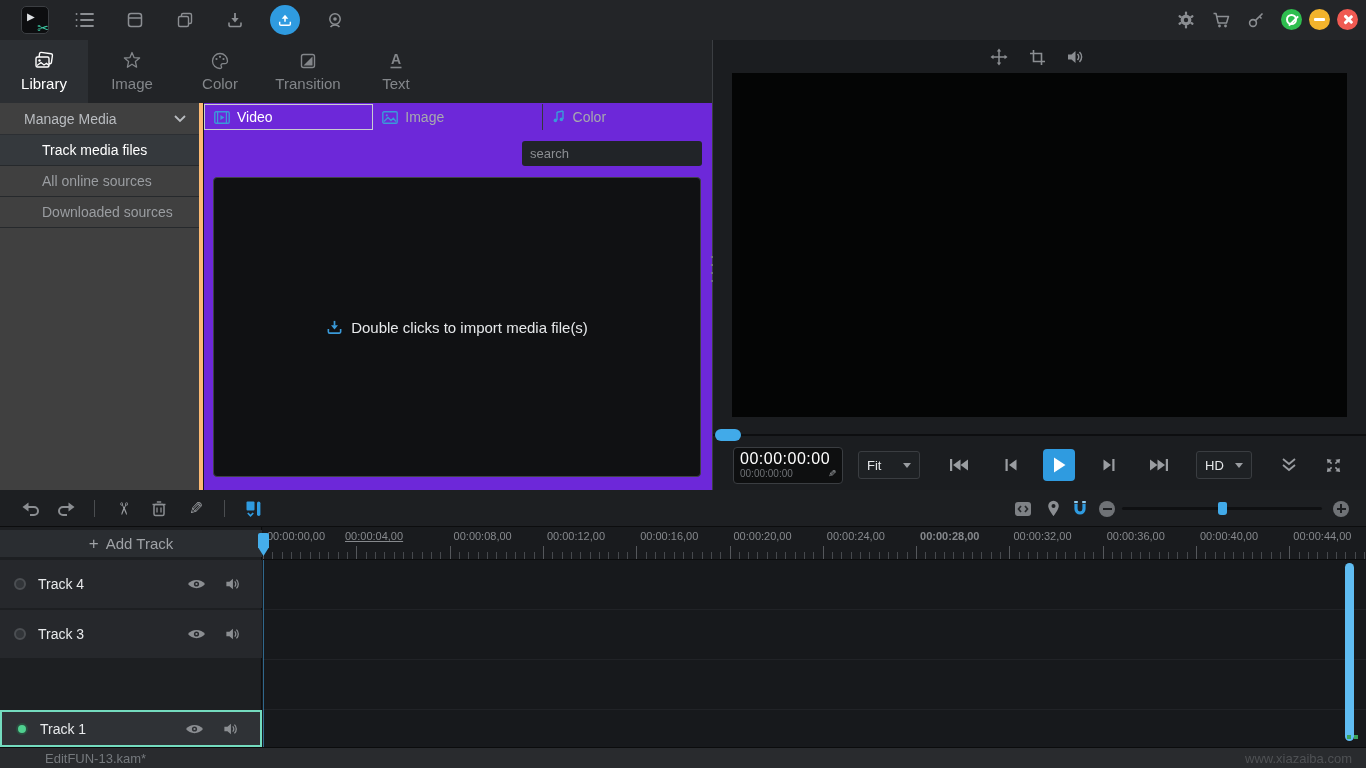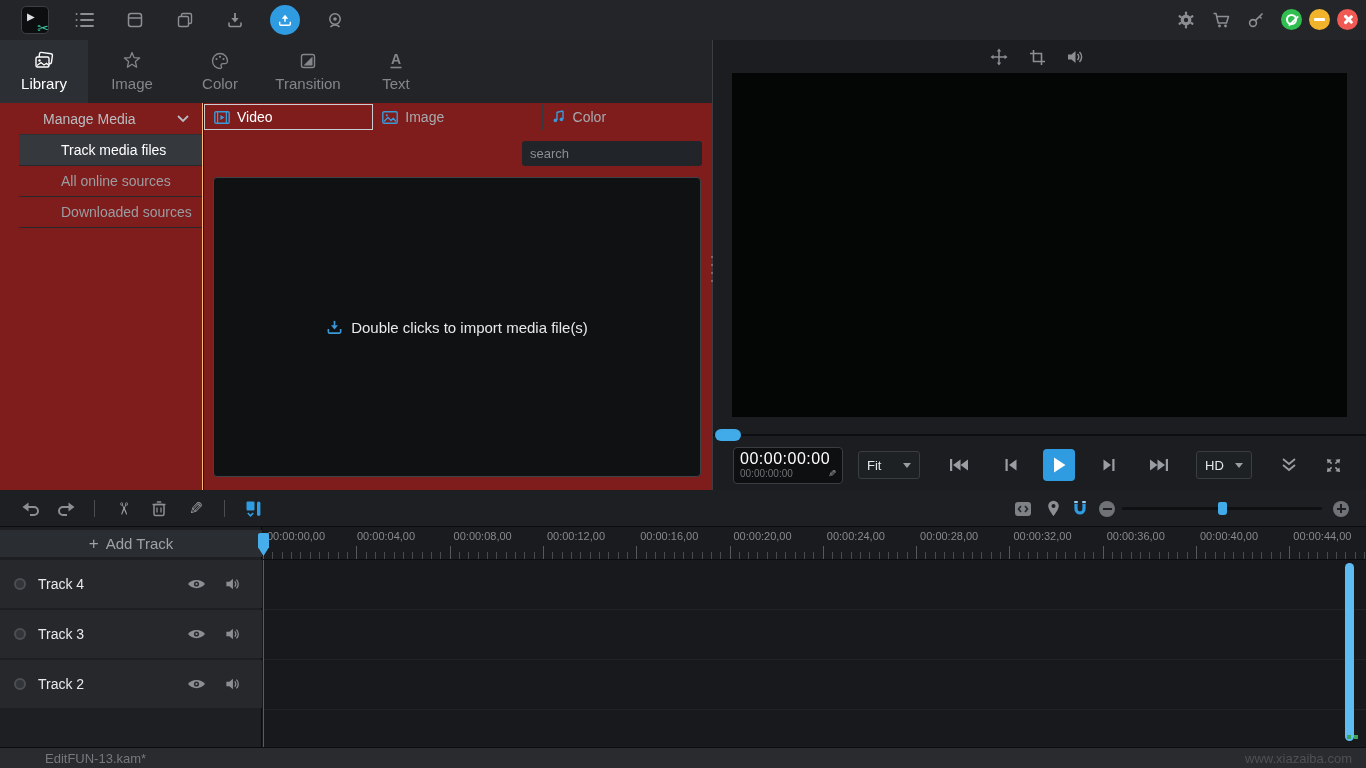--- a/index.html
+++ b/index.html
@@ -21,26 +21,26 @@
   .minus-glyph { width:11px; height:2.5px; background:#fff; border-radius:1px; }
   .x-glyph { position:relative; width:11px; height:11px; }
   .x-glyph::before,.x-glyph::after { content:""; position:absolute; left:4.5px; top:0; width:2.5px; height:11px; background:#fff; border-radius:1px; }
   .x-glyph::before { transform:rotate(45deg);} .x-glyph::after { transform:rotate(-45deg);}
 
   
   .left-panel { position:absolute; left:0; top:40px; width:712px; height:450px; background:#141618; }
   .lib-tabs { position:absolute; left:0; top:0; width:712px; height:63px; background:#222427; display:flex; }
   .lib-tab { width:88px; height:63px; display:flex; flex-direction:column; align-items:center; justify-content:center; gap:4px; color:#83868a; font-size:15px; cursor:pointer; }
   .lib-tab.active { background:#2c2f33; color:#ffffff; }
-  .sidebar { position:absolute; left:0; top:63px; width:203px; height:387px; background:#7f1d1d; border-right:1px solid #fdba74;padding-left:19px; }
+  .sidebar { position:absolute; left:0; top:63px; width:203px; height:387px; background:#404040; border-right:4px solid #fdba74; }
   .sb-header { height:32px; display:flex; align-items:center; padding:0 12px 0 24px; color:#b9bcc0; font-size:14px; border-bottom:1px solid #2c2f33; cursor:pointer; }
   .sb-header .spacer { flex:1; }
   .sb-item { height:31px; display:flex; align-items:center; padding-left:42px; color:#9a9da1; font-size:14px; border-bottom:1px solid #26292c; cursor:pointer; }
   .sb-item.active { background:#35393d; color:#ffffff; }
-  .content { position:absolute; left:204px; top:63px; width:508px; height:387px; background:#7f1d1d; }
+  .content { position:absolute; left:204px; top:63px; width:508px; height:387px; background:#6d28d9; }
   .media-tabs { position:absolute; left:0; top:1px; width:508px; height:26px; display:flex; }
   .media-tab { width:169.3px; height:26px; display:flex; align-items:center; gap:7px; padding-left:9px; color:#a7aaae; font-size:14px; border-right:1px solid #35383c; cursor:pointer; }
   .media-tab.active { border:1px solid #c9ccd0; color:#ffffff; }
   .search-box { position:absolute; right:10px; top:38px; width:180px; height:25px; background:#212428; border-radius:3px; display:flex; align-items:center; padding:8px 8px; }
   .search-box input { flex:1; background:transparent; border:none; outline:none; color:#c7cacd; font-size:13px; font-family:inherit; }
   .search-box input::placeholder { color:#8b8e92; }
   .import-box { position:absolute; left:9px; top:74px; width:488px; height:300px; background:#101113; border:1px solid #3f4246; border-radius:4px; display:flex; align-items:center; justify-content:center; gap:8px; cursor:pointer; }
   .import-box .hint { color:#e6e8ea; font-size:15px; }
   .v-divider { position:absolute; left:712px; top:40px; width:1px; height:450px; background:#3b3e42; }
   .v-grip { position:absolute; left:708px; top:256px; width:8px; height:26px; display:flex; flex-direction:column; align-items:center; justify-content:space-between; cursor:col-resize; }
@@ -543,50 +543,50 @@
         </span>
         <span class="track-btn vol">
           <svg width="17" height="14" viewBox="0 0 18 16">
               <polygon points="2,5.5 5.5,5.5 9.5,2 9.5,14 5.5,10.5 2,10.5" fill="#8b8e92"></polygon>
               <path d="M11.5 5 a4.2 4.2 0 0 1 0 6" fill="none" stroke="#8b8e92" stroke-width="1.5"></path>
               <path d="M13.5 3 a7 7 0 0 1 0 10" fill="none" stroke="#8b8e92" stroke-width="1.5"></path>
             </svg>
         </span>
       </div>
 
-      <div class="track-row" style="top:133px">
-        <span class="radio"></span>
-        <span class="track-name">Track 2</span>
+
+      <div class="track-row selected" style="top:183px;height:37px">
+        <span class="radio on"></span>
+        <span class="track-name">Track 1</span>
         <span class="track-btn eye">
           <svg width="19" height="12" viewBox="0 0 19 12">
               <path d="M1 6 C5 0.5 14 0.5 18 6 C14 11.5 5 11.5 1 6 Z" fill="#8b8e92"></path>
-              <circle cx="9.5" cy="6" r="2.6" fill="#26282c"></circle>
+              <circle cx="9.5" cy="6" r="2.6" fill="#2f3236"></circle>
               <circle cx="9.5" cy="6" r="1.1" fill="#8b8e92"></circle>
             </svg>
         </span>
         <span class="track-btn vol">
           <svg width="17" height="14" viewBox="0 0 18 16">
               <polygon points="2,5.5 5.5,5.5 9.5,2 9.5,14 5.5,10.5 2,10.5" fill="#8b8e92"></polygon>
               <path d="M11.5 5 a4.2 4.2 0 0 1 0 6" fill="none" stroke="#8b8e92" stroke-width="1.5"></path>
               <path d="M13.5 3 a7 7 0 0 1 0 10" fill="none" stroke="#8b8e92" stroke-width="1.5"></path>
             </svg>
         </span>
       </div>
-
     </div>
 
     <div class="ruler">
         <div class="ruler-label" style="left: 4px;">00:00:00,00</div>
-        <div class="ruler-label" style="left: 94px;">00:00:04,00</div>
+        <div class="ruler-label" style="left: 82px; text-decoration: underline;">00:00:04,00</div>
         <div class="ruler-label" style="left: 190.6px;">00:00:08,00</div>
         <div class="ruler-label" style="left: 283.9px;">00:00:12,00</div>
         <div class="ruler-label" style="left: 377.2px;">00:00:16,00</div>
         <div class="ruler-label" style="left: 470.5px;">00:00:20,00</div>
         <div class="ruler-label" style="left: 563.8px;">00:00:24,00</div>
-        <div class="ruler-label" style="left: 657.1px;">00:00:28,00</div>
+        <div class="ruler-label" style="left: 657.1px; font-weight: bold;">00:00:28,00</div>
         <div class="ruler-label" style="left: 750.4px;">00:00:32,00</div>
         <div class="ruler-label" style="left: 843.7px;">00:00:36,00</div>
         <div class="ruler-label" style="left: 937px;">00:00:40,00</div>
         <div class="ruler-label" style="left: 1030.3px;">00:00:44,00</div>
         <div class="ruler-tick major" style="left: 0px;"></div>
         <div class="ruler-tick" style="left: 9.33px;"></div>
         <div class="ruler-tick" style="left: 18.66px;"></div>
         <div class="ruler-tick" style="left: 27.99px;"></div>
         <div class="ruler-tick" style="left: 37.32px;"></div>
         <div class="ruler-tick" style="left: 46.65px;"></div>

